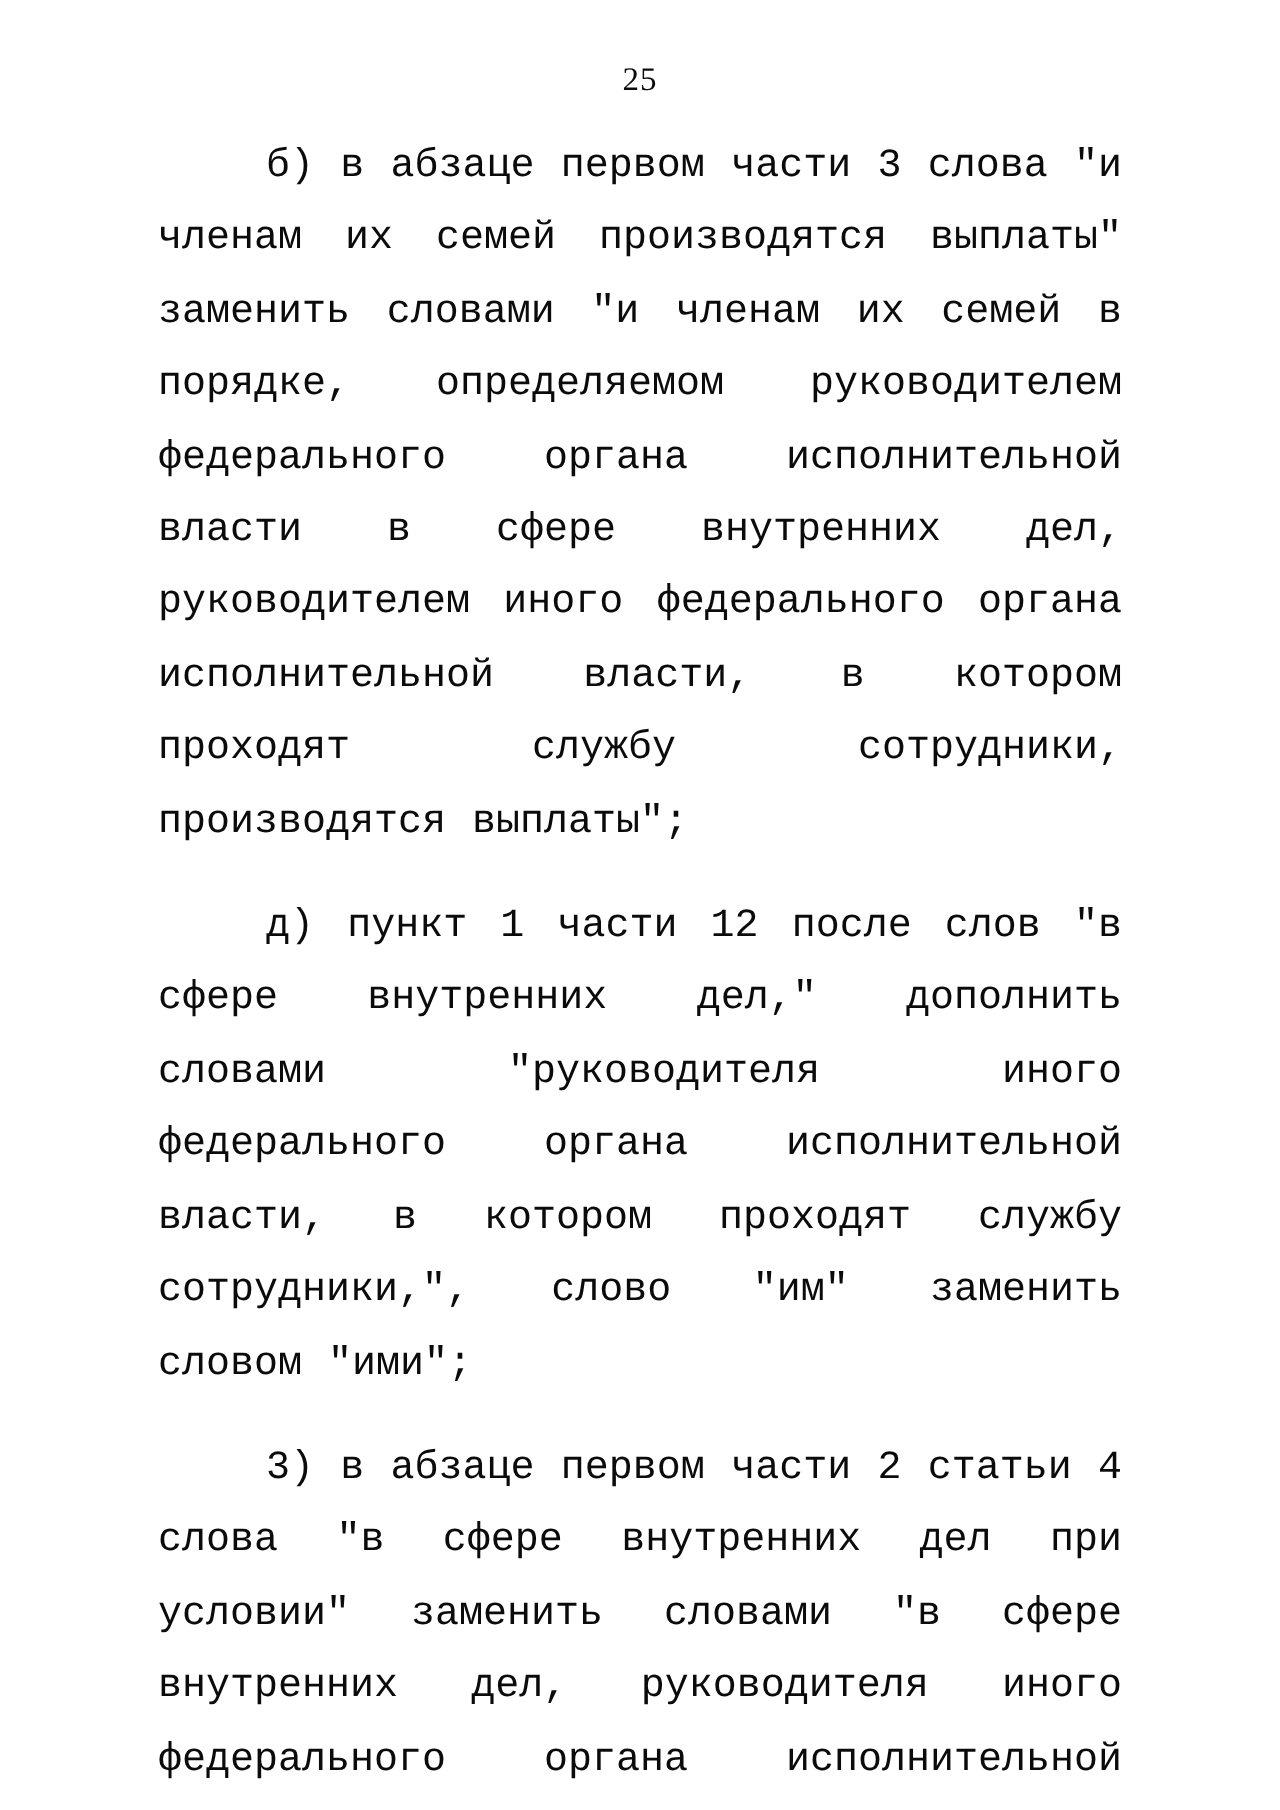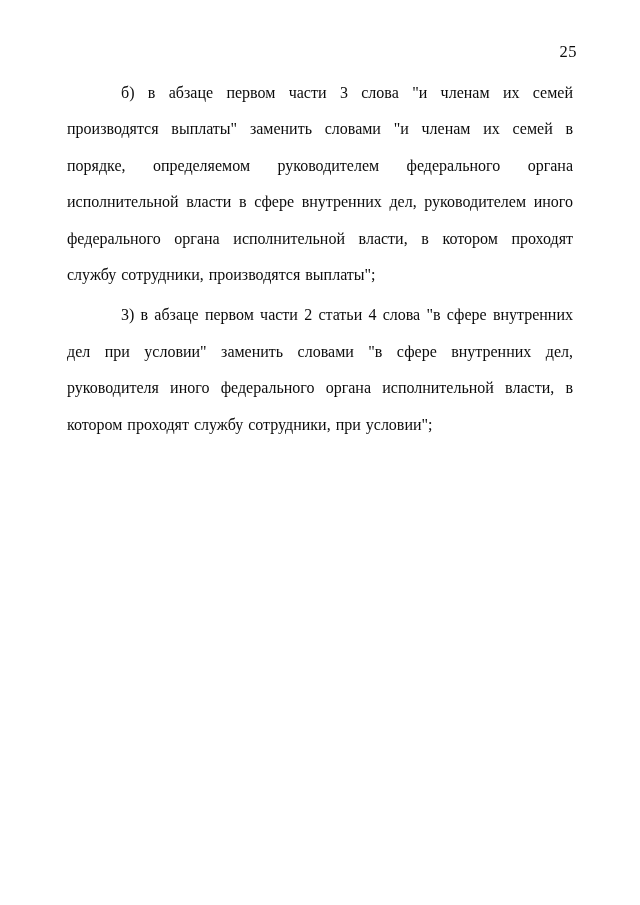--- a/index.html
+++ b/index.html
@@ -12,41 +12,43 @@
     width: 640px;
     height: 905px;
     box-sizing: border-box;
     background: #ffffff;
     padding: 30px 63px 0 63px;
     font-family: "Liberation Serif", "DejaVu Serif", serif;
     color: #0b0b0b;
     overflow: hidden;
   }
   .page-number {
-    text-align: right;
+    text-align: center;
     font-size: 16.5px;
     line-height: 20px;
-    margin: 12px 0 13px 0;
+    margin: 0 0 13px 0;
     letter-spacing: 0.5px;
   }
   .body-text {
     width: 514px;
   }
   .para {
-    margin: 4px;
-    font-size: 16px;
+    margin: 16px;
+    font-size: 20px;
     line-height: 36.4px;
     text-align: justify;
     text-indent: 54px;
     word-spacing: 1px;
+    font-family: Liberation Mono, monospace;
   }
 </style>
 </head>
 <body>
 
 <div class="sheet">
   <div class="page-number">25</div>
 
   <div class="body-text">
     <p class="para">б) в абзаце первом части 3 слова "и членам их семей производятся выплаты" заменить словами "и членам их семей в порядке, определяемом руководителем федерального органа исполнительной власти в сфере внутренних дел, руководителем иного федерального органа исполнительной власти, в котором проходят службу сотрудники, производятся выплаты";</p>
+    <p class="para">д) пункт 1 части 12 после слов "в сфере внутренних дел," дополнить словами "руководителя иного федерального органа исполнительной власти, в котором проходят службу сотрудники,", слово "им" заменить словом "ими";</p>
     <p class="para">3) в абзаце первом части 2 статьи 4 слова "в сфере внутренних дел при условии" заменить словами "в сфере внутренних дел, руководителя иного федерального органа исполнительной власти, в котором проходят службу сотрудники, при условии";</p>
   </div>
 </div>
 
 </body></html>

